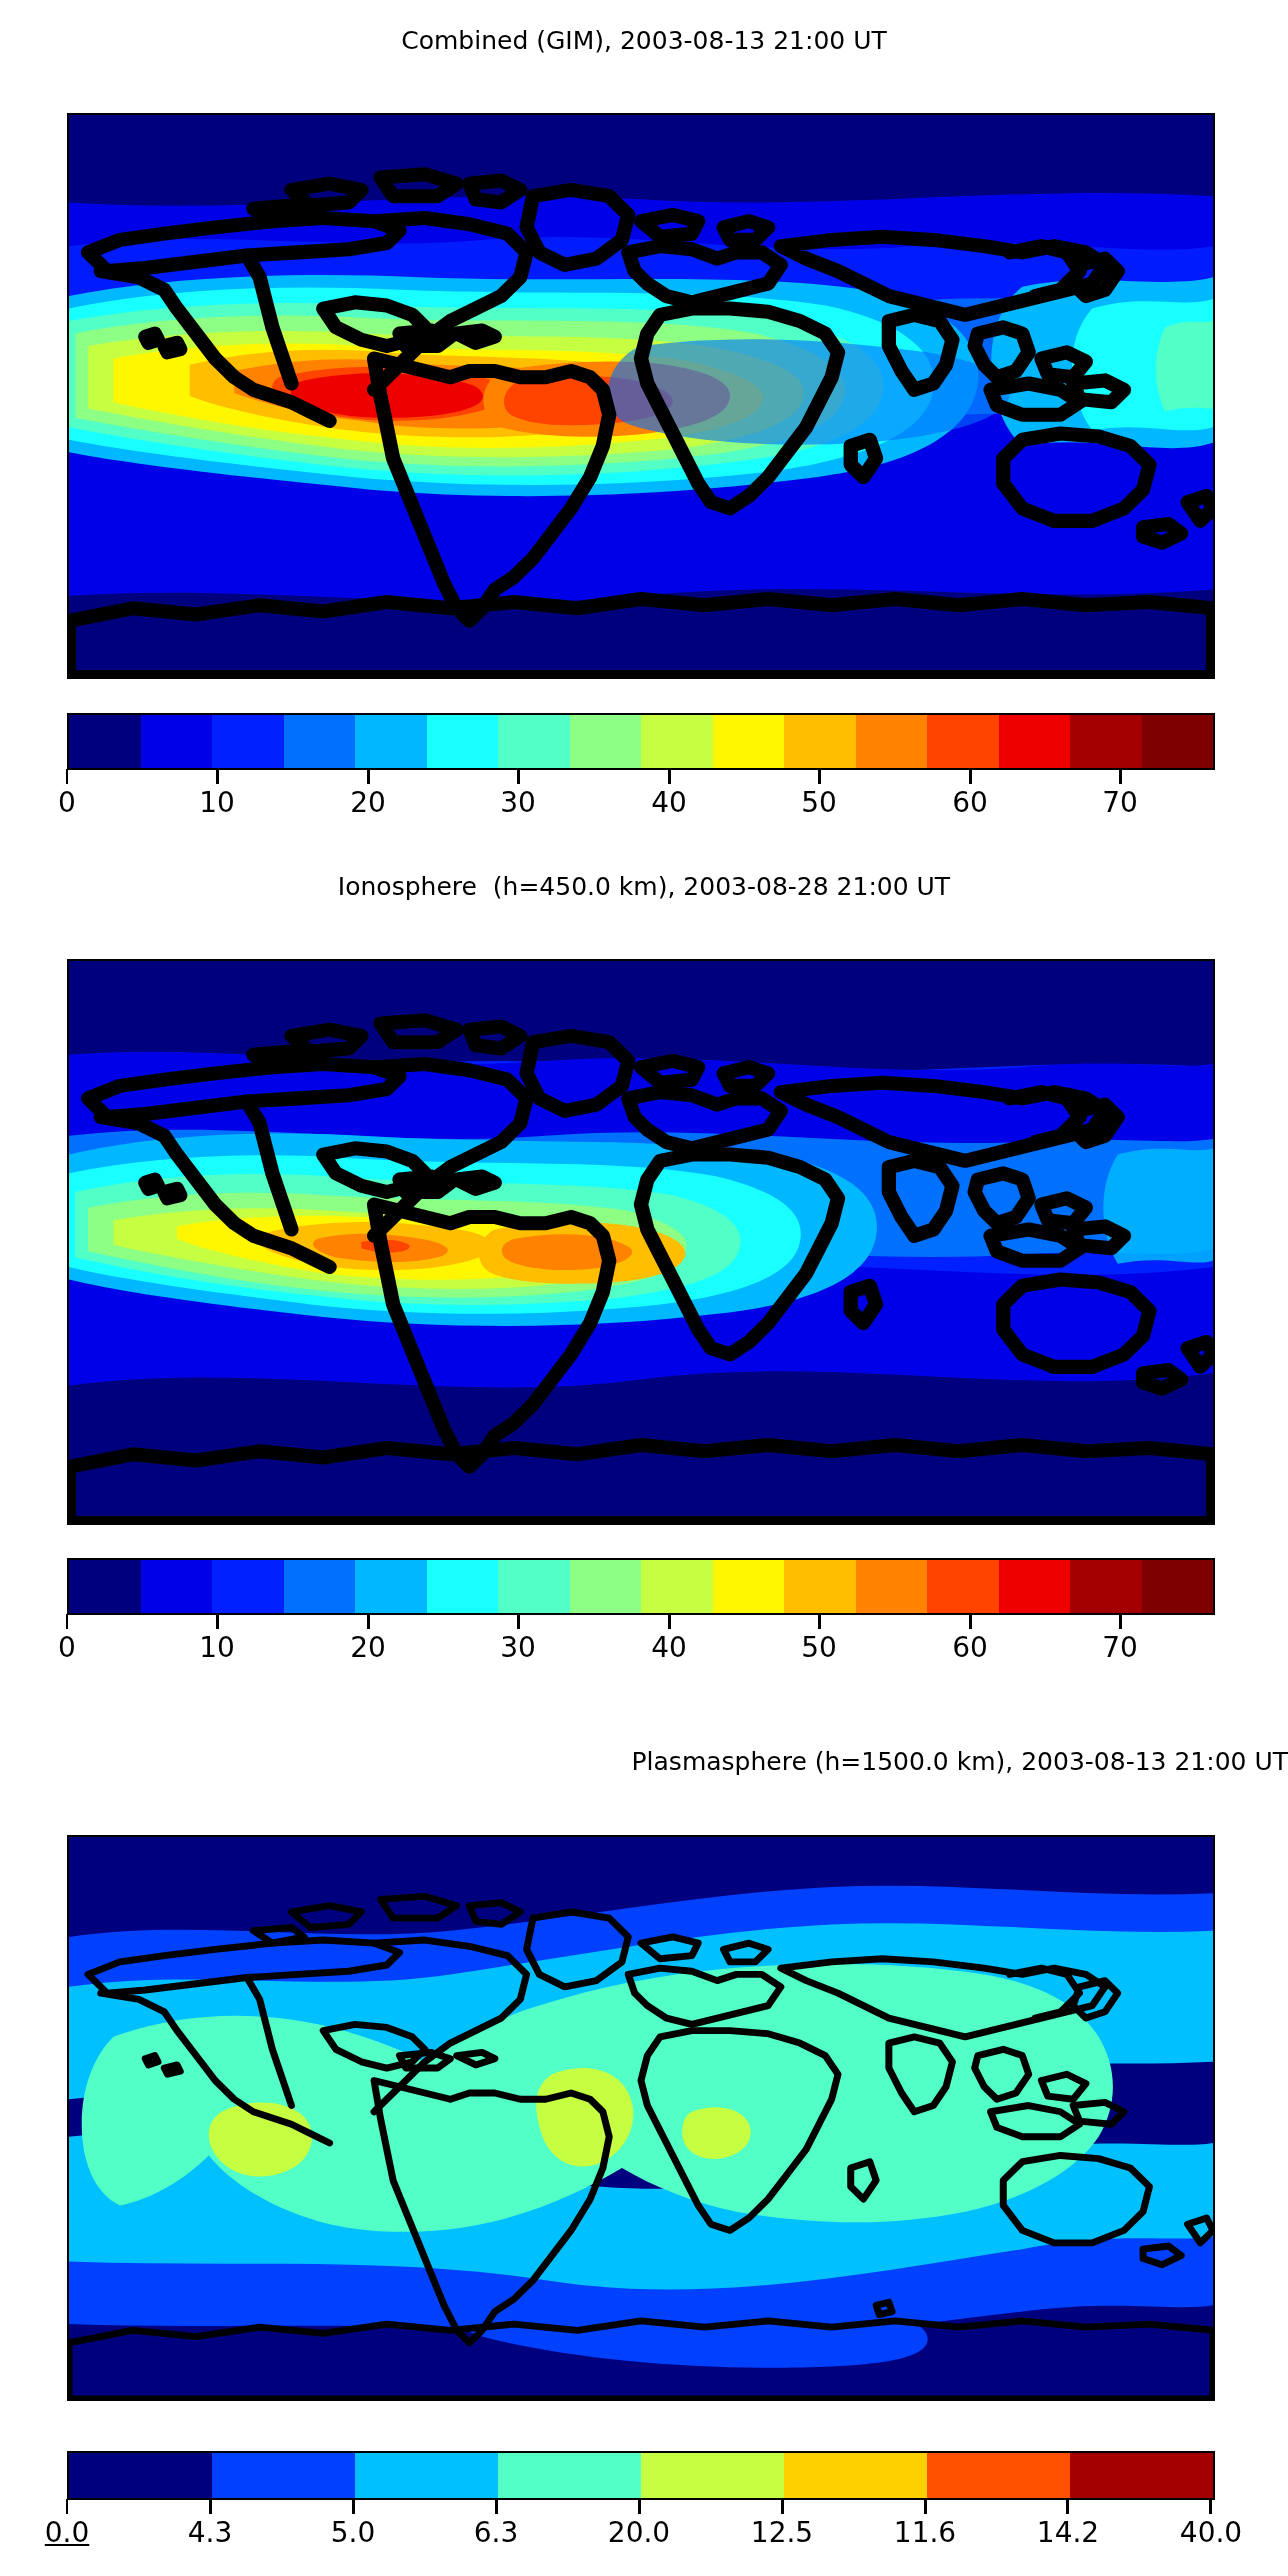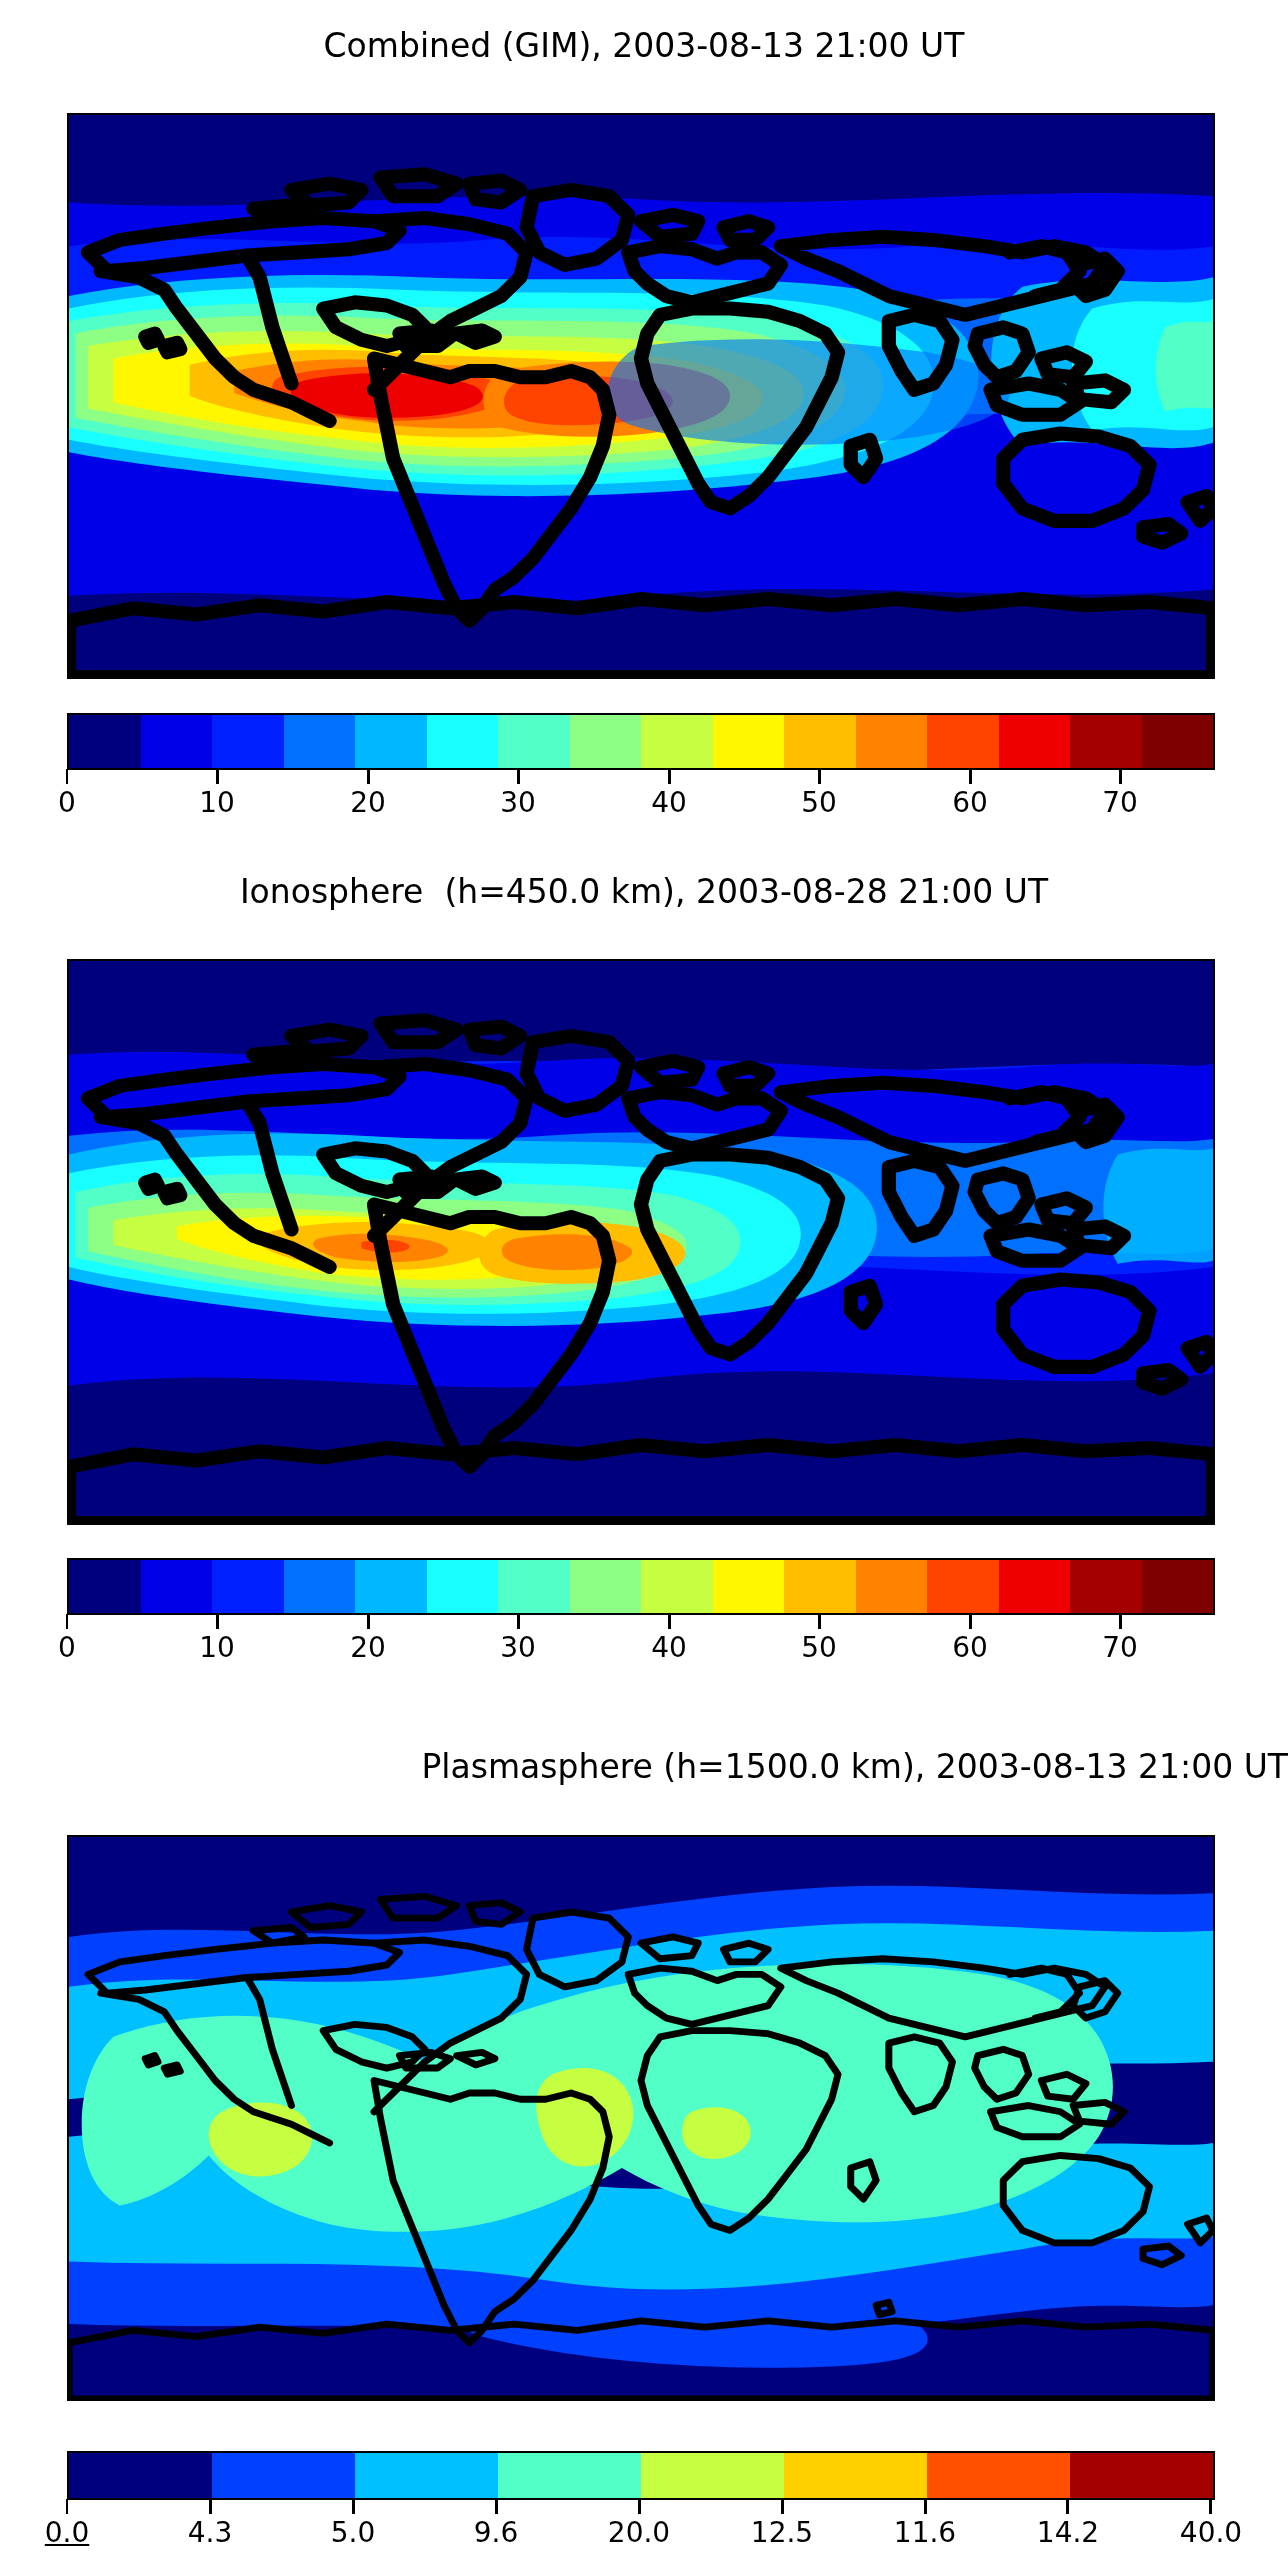--- a/index.html
+++ b/index.html
@@ -1,21 +1,21 @@
 <!DOCTYPE html>
 <html style="font-size:13.7px"><head>
 <meta charset="utf-8">
 <style>
   html,body{margin:0;padding:0;background:#ffffff;}
   body{width:1288px;height:2576px;font-family:"DejaVu Sans",sans-serif;overflow:hidden;}
   .figure{position:relative;width:1288px;height:2576px;background:#fff;}
   .panel{position:absolute;}
   .title{
     position:absolute;left:0;width:1288px;text-align:center;
-    font-size:33px;color:#000;font-family:"DejaVu Sans",sans-serif;
+    font-size:25px;color:#000;font-family:"DejaVu Sans",sans-serif;
     letter-spacing:0px;white-space:pre;
   }
   .mapbox{position:absolute;border:2.6px solid #000;box-sizing:content-box;overflow:hidden;background:#0000aa;}
   .mapbox svg{display:block;}
   .cbar{position:absolute;border:2.6px solid #000;box-sizing:content-box;display:flex;overflow:hidden;}
   .cbar .seg{flex:1 1 auto;height:100%;}
   .ticks{position:absolute;height:52px;}
   .tick{position:absolute;top:0;width:2.6px;height:14.6px;background:#000;}
   .tlabel{position:absolute;top:17px;font-size:28px;color:#000;transform:translateX(-50%);
           font-family:"DejaVu Sans",sans-serif;white-space:nowrap;}
@@ -416,21 +416,21 @@
         <div class="seg" style="background: rgb(165, 0, 0);"></div>
       </div>
     <div class="ticks" style="left:67px;top:2499px;width:1144px;">
         <div class="tick" style="left: -1.3px;"></div>
         <div class="tlabel" style="left: 0px; text-decoration: underline;">0.0</div>
         <div class="tick" style="left: 142px;"></div>
         <div class="tlabel" style="left: 143px;">4.3</div>
         <div class="tick" style="left: 285px;"></div>
         <div class="tlabel" style="left: 286px;">5.0</div>
         <div class="tick" style="left: 428px;"></div>
-        <div class="tlabel" style="left: 429px;">9.6</div>
+        <div class="tlabel" style="left: 429px;">6.3</div>
         <div class="tick" style="left: 571px;"></div>
         <div class="tlabel" style="left: 572px;">20.0</div>
         <div class="tick" style="left: 714px;"></div>
         <div class="tlabel" style="left: 715px;">12.5</div>
         <div class="tick" style="left: 857px;"></div>
         <div class="tlabel" style="left: 858px;">11.6</div>
         <div class="tick" style="left: 999px;"></div>
         <div class="tlabel" style="left: 1001px;">14.2</div>
         <div class="tick" style="left: 1142px;"></div>
         <div class="tlabel" style="left: 1144px;">40.0</div>

